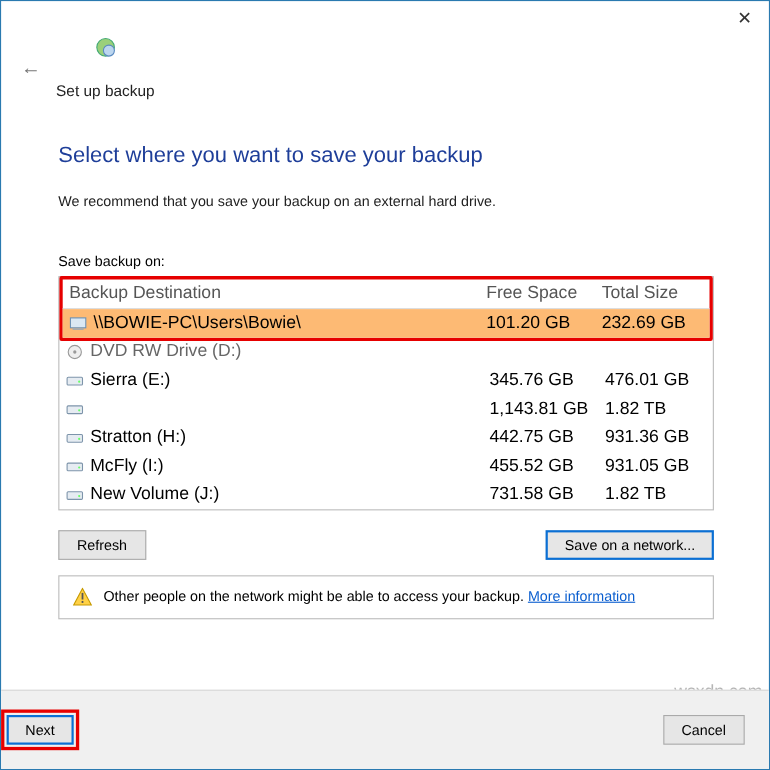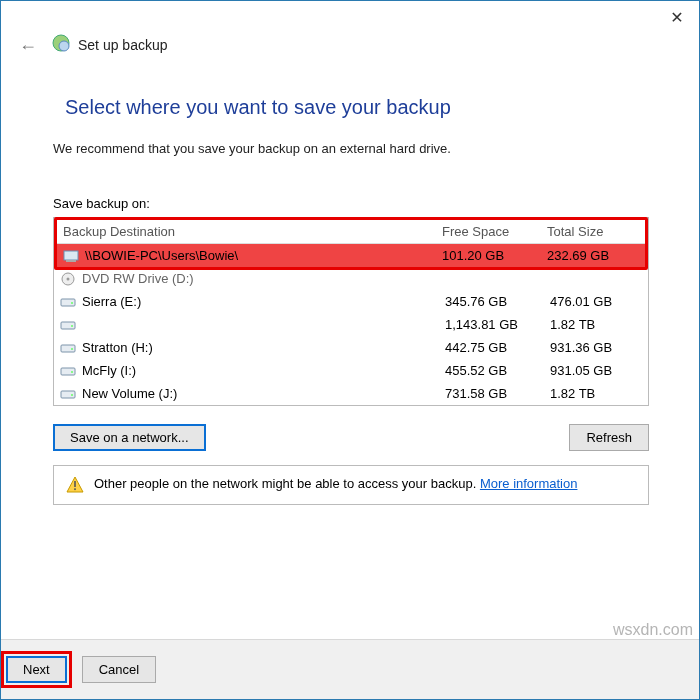--- a/index.html
+++ b/index.html
@@ -45,52 +45,52 @@
     font-size: 14px;
     color: #222;
   }
   .content {
     padding: 30px 50px 0 52px;
   }
   h1 {
     color: #1e3e99;
     font-weight: 400;
     font-size: 20px;
-    margin: 0 0 22px 12px;
+    margin: 0 0 22px 0;
   }
   .recommend {
     color: #222;
     margin-bottom: 40px;
   }
   .list-label {
     margin-bottom: 6px;
   }
   .list-box {
     border: 1px solid #bbb;
     width: 100%;
   }
   .list-header, .list-row {
     display: flex;
     align-items: center;
     padding: 4px 8px 4px 6px;
-    font-size: 13px;
+    font-size: 16px;
   }
   .list-header {
     color: #555;
     border-bottom: 1px solid #ddd;
   }
   .col-dest { flex: 1; display: flex; align-items: center; gap: 6px; }
   .col-free { width: 105px; text-align: left; }
   .col-total { width: 90px; text-align: left; }
   .drive-icon {
     width: 16px; height: 14px;
     display: inline-block;
   }
   .drive-icon svg { display:block; }
-  .row-selected { background: #ef4444; }
+  .row-selected { background: #fdba74; }
   .highlight-box {
     border: 3px solid #e60000;
     border-radius: 2px;
     position: relative;
     top: -1px;
   }
   .dvd-row { color:#666; padding-top:0; }
   .dvd-strike {
     position: relative;
   }
@@ -124,42 +124,42 @@
     width: 18px; height: 18px;
   }
   .more-link {
     color: #0a5ecf;
     text-decoration: underline;
     cursor: pointer;
   }
   .footer {
     position: absolute;
     left: 0; right: 0; bottom: 0;
-    height: 60px;
+    height: 72px;
     background: #f0f0f0;
     border-top: 1px solid #d8d8d8;
     display: flex;
     align-items: center;
-    justify-content: flex-start;
+    justify-content: space-between;
     padding-right: 22px;
     gap: 10px;
   }
   .next-wrap {
     border: 3px solid #e60000;
     padding: 2px;
   }
   .watermark {
     position: absolute;
     right: 6px;
     bottom: 60px;
     font-size: 16px;
     color: #b5b5b5;
   }
   .header-icon {
-    display:flex; align-items:center; gap:7px;
+    display:flex; align-items:center; gap:18px;flex-direction:column;
   }
 </style>
 </head>
 <body>
 
 <div class="titlebar">
   <div class="close-btn">✕</div>
 </div>
 
 <div class="header-row">
@@ -283,22 +283,22 @@
           </span>
         <span>New Volume (J:)</span>
       </div>
       <div class="col-free">731.58 GB</div>
       <div class="col-total">1.82 TB</div>
     </div>
 
   </div>
 
   <div class="below-list">
+    <button class="win-btn">Refresh</button>
     <button class="win-btn focus">Save on a network...</button>
-    <button class="win-btn">Refresh</button>
   </div>
 
   <div class="warning-box">
     <span class="warn-icon">
       <svg width="18" height="18" viewBox="0 0 18 18">
         <polygon points="9,1 17,16 1,16" fill="#ffd147" stroke="#c79a00" stroke-width="1"></polygon>
         <rect x="8.2" y="5" width="1.6" height="6" fill="#555"></rect>
         <rect x="8.2" y="12.3" width="1.6" height="1.8" fill="#555"></rect>
       </svg>
     </span>

